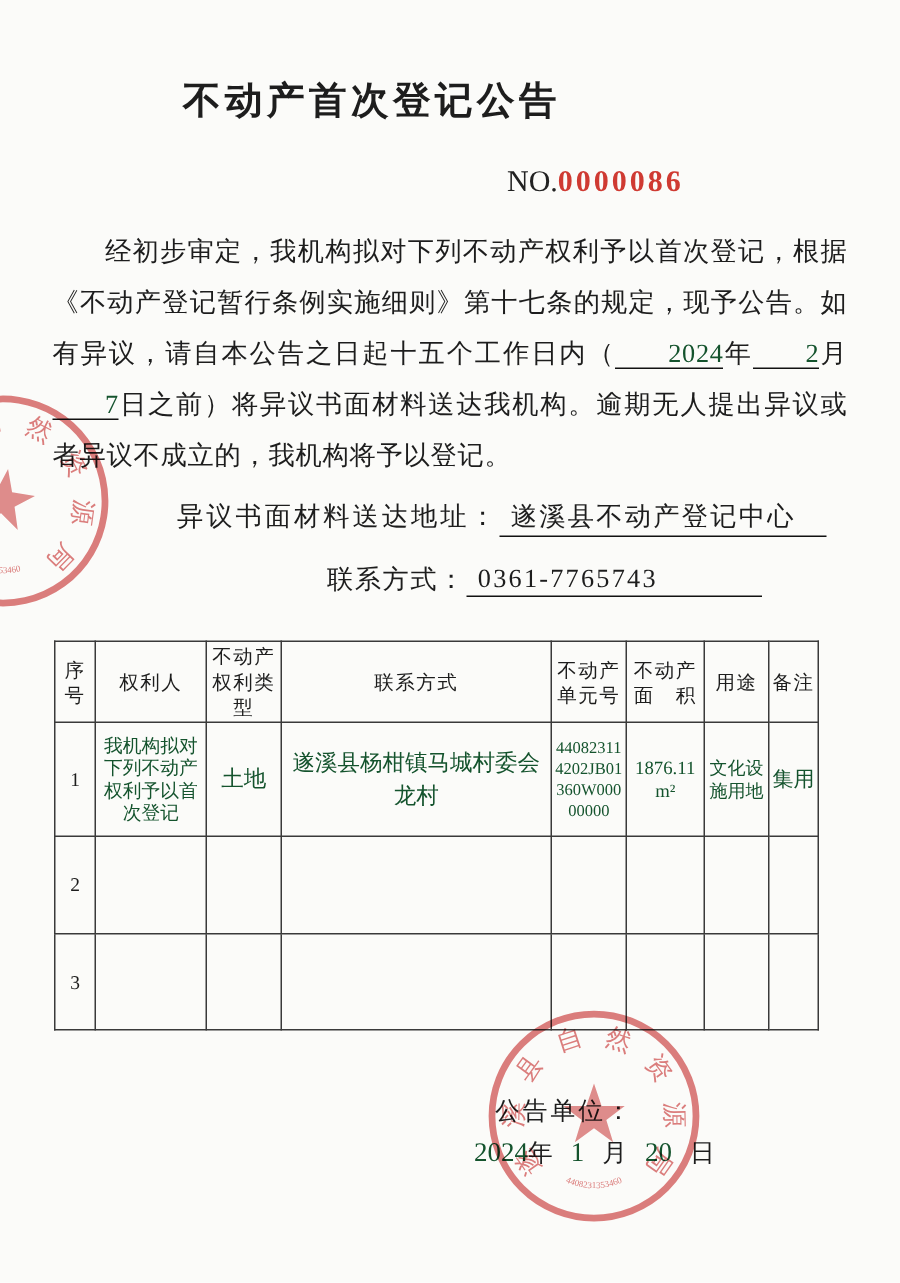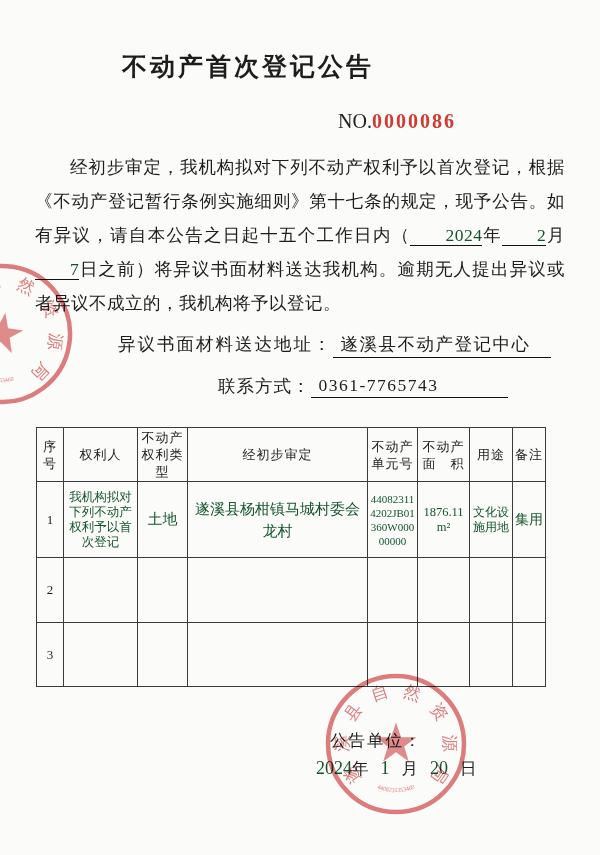--- a/index.html
+++ b/index.html
@@ -96,21 +96,21 @@
         <col style="width:52px">
         <col style="width:43px">
         <col style="width:33px">
     </colgroup>
     <tbody>
         <tr class="hdr">
       <th>序号</th>
       <th>权利人</th>
       <th>不动产
 权利类型</th>
-      <th>经初步审定</th>
+      <th>联系方式</th>
       <th>不动产
 单元号</th>
       <th>不动产
 面　积</th>
       <th>用途</th>
       <th>备注</th>
     </tr>
     <tr class="r1">
       <td class="seq">1</td>
       <td class="owner hw">我机构拟对下列不动产权利予以首次登记</td>

